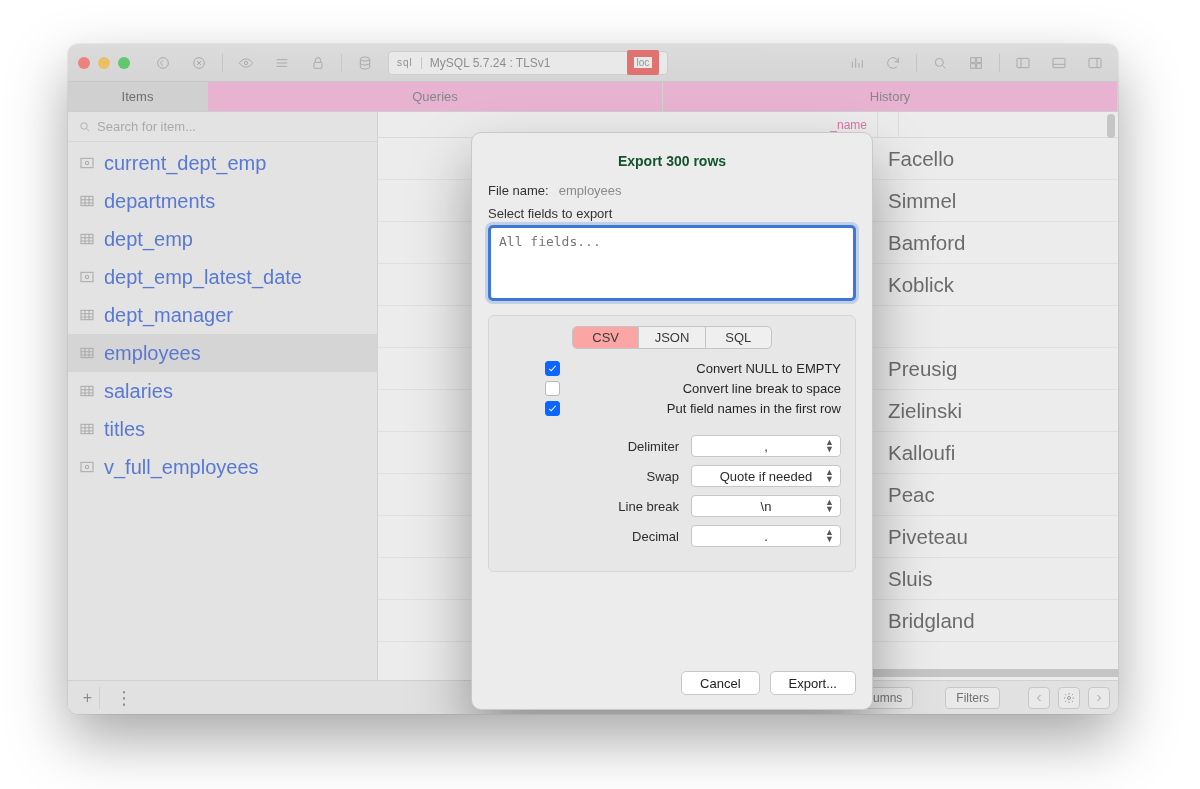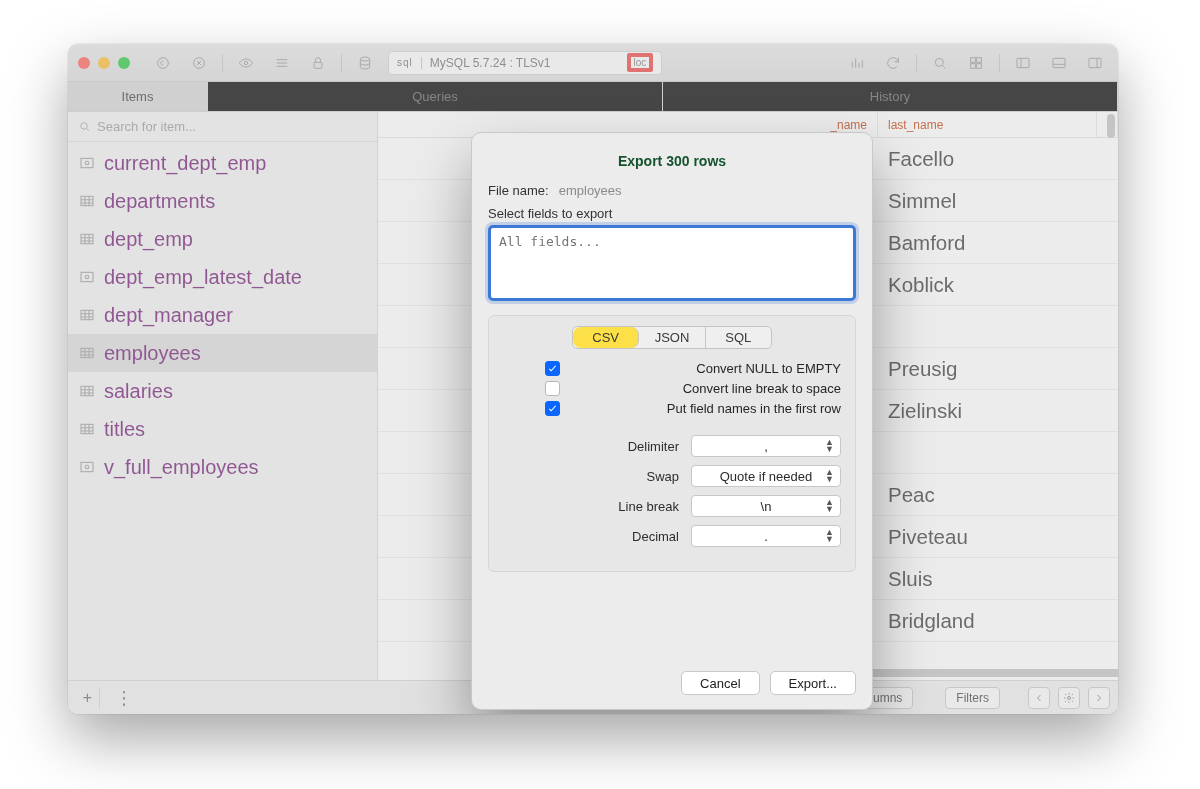--- a/index.html
+++ b/index.html
@@ -51,25 +51,25 @@
     color:#8a8a8a;
     border-radius:4px;
   }
   .tb-ico svg{width:16px;height:16px;stroke:#9a9a9a;fill:none;stroke-width:1.5;}
   .tb-sep{width:1px;height:18px;background:#c4c4c4;}
   .conn-pill{
     display:flex;align-items:center;gap:8px;
     background:#fbfbfb;border:1px solid #cfcfcf;border-radius:4px;
     height:24px;padding:0 8px;font-size:12px;color:#6f6f6f;
   }
-  .conn-pill .tag{font-size:10px;border:4px solid #ef4444;border-radius:2px;padding:0 3px;color:#7a7a7a;}
+  .conn-pill .tag{font-size:10px;border:7px solid #ef4444;border-radius:2px;padding:0 3px;color:#7a7a7a;}
   .tb-spacer{flex:1;}
   
   .tabbar{
-    height:30px;background:#000000;border-bottom:1px solid #cfcfcf;
+    height:30px;background:#f9a8d4;border-bottom:1px solid #cfcfcf;
     display:flex;align-items:stretch;
   }
   .tab{
     flex:1;display:flex;align-items:center;justify-content:center;
     font-size:13px;color:#636363;border-right:1px solid #d6d6d6;
     position:relative;
   }
   .tab:first-child{background:#d4d4d4;color:#3b3b3b;flex:0 0 140px;}
   
   .mainsplit{display:flex;height:calc(100% - 38px - 30px - 34px);}
@@ -79,30 +79,30 @@
     display:flex;flex-direction:column;
   }
   .searchbar{
     height:30px;border-bottom:1px solid #dcdcdc;display:flex;align-items:center;
     padding:0 10px;gap:6px;color:#9a9a9a;font-size:13px;
   }
   .searchbar svg{width:13px;height:13px;stroke:#9a9a9a;fill:none;stroke-width:1.6;}
   .sbitems{flex:1;overflow:hidden;padding-top:2px;}
   .sbitem{
     display:flex;align-items:center;gap:8px;
-    height:38px;padding:0 10px;font-size:20px;color:#701a75;
+    height:38px;padding:0 10px;font-size:20px;color:#1d4ed8;
     cursor:default;
   }
   .sbitem.selected{background:#dcdcdc;}
   .sbitem .ico{width:18px;display:flex;justify-content:center;color:#9c9c9c;}
   .sbitem .ico svg{width:16px;height:16px;}
   
   .content{flex:1;display:flex;flex-direction:column;background:#fff;position:relative;}
   .colheads{
-    height:26px;border-bottom:1px solid #e2e2e2;display:flex;font-size:12px;color:#c2410c;
+    height:26px;border-bottom:1px solid #e2e2e2;display:flex;font-size:12px;color:#ec4899;
   }
   .colheads > div{display:flex;align-items:center;padding:0 10px;border-right:1px solid #e6e6e6;}
   .rows{flex:1;overflow:hidden;}
   .row{
     height:42px;display:flex;border-bottom:1px solid #ededed;font-size:20.5px;color:#3a3a3a;
   }
   .row > div{display:flex;align-items:center;padding:0 10px;}
   .row .fn{flex:0 0 500px;justify-content:flex-end;white-space:nowrap;overflow:hidden;}
   .row .ln{flex:1;}
   .hscroll{
@@ -162,21 +162,21 @@
   }
   .opts-panel{
     margin-top:14px;border:1px solid #d6d6d6;border-radius:6px;background:#e7e7e7;
     padding:10px 14px 16px;
   }
   .seg{
     width:200px;margin:0 auto 12px;display:flex;border:1px solid #c5c5c5;border-radius:5px;overflow:hidden;background:#efefef;
   }
   .seg > div{flex:1;text-align:center;font-size:13px;padding:3px 0;color:#3a3a3a;border-right:1px solid #c5c5c5;}
   .seg > div:last-child{border-right:none;}
-  .seg > div.sel{background:#fde047;border-radius:8px;}
+  .seg > div.sel{background:#fca5a5;}
   .chk{display:flex;align-items:center;gap:8px;font-size:13px;color:#262626;margin:5px 0 5px 42px;justify-content:space-between;}
   .chk .box{
     width:15px;height:15px;border-radius:3px;border:1px solid #b8b8b8;background:#fff;display:flex;align-items:center;justify-content:center;
   }
   .chk .box.on{background:#0a66ff;border-color:#0a66ff;}
   .chk .box.on svg{width:11px;height:11px;stroke:#fff;stroke-width:2.4;fill:none;}
   .kv{display:flex;align-items:center;justify-content:flex-end;gap:12px;margin:8px 0;}
   .kv .k{font-size:13px;color:#2d2d2d;text-align:right;}
   .kv .v{
     width:150px;height:22px;border:1px solid #c7c7c7;border-radius:4px;background:#fff;
@@ -390,21 +390,20 @@
               </svg>
             </span>
             <span>v_full_employees</span>
           </div>
         </div>
     </div>
 
     <div class="content">
       <div class="colheads">
         <div style="flex:0 0 500px;justify-content:flex-end;">_name</div>
-        <div style="flex:1">last_name</div>
         <div style="width:16px"></div>
       </div>
       <div class="rows" id="rows">
           <div class="row">
             <div class="fn"></div>
             <div class="ln">Facello</div>
           </div>
           <div class="row">
             <div class="fn">el</div>
             <div class="ln">Simmel</div>
@@ -423,20 +422,21 @@
           <div class="row">
             <div class="fn">e</div>
             <div class="ln">Preusig</div>
           </div>
           <div class="row">
             <div class="fn">n</div>
             <div class="ln">Zielinski</div>
           </div>
           <div class="row">
             <div class="fn"></div>
+            <div class="ln">Kalloufi</div>
           </div>
           <div class="row">
             <div class="fn">t</div>
             <div class="ln">Peac</div>
           </div>
           <div class="row">
             <div class="fn">kaew</div>
             <div class="ln">Piveteau</div>
           </div>
           <div class="row">

